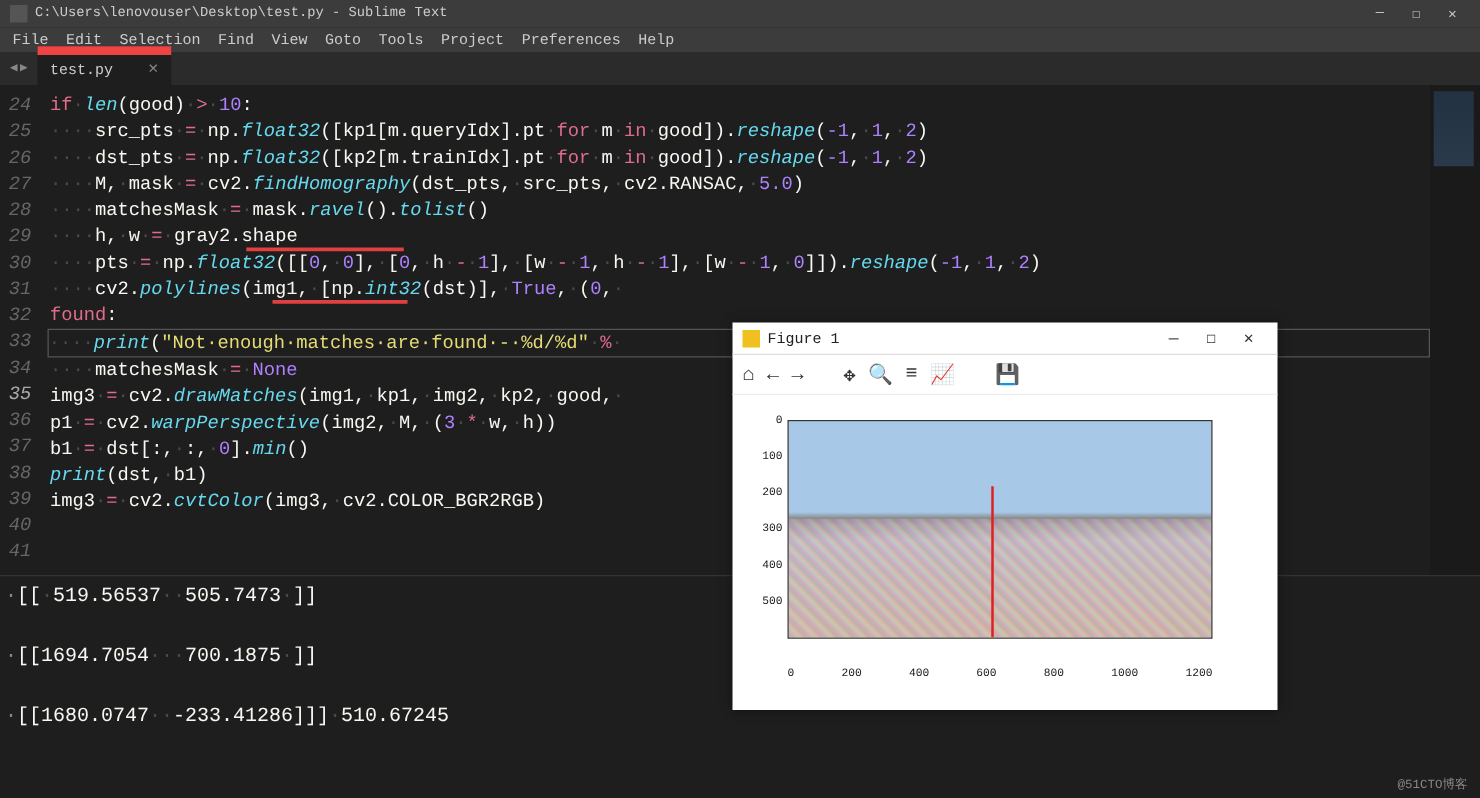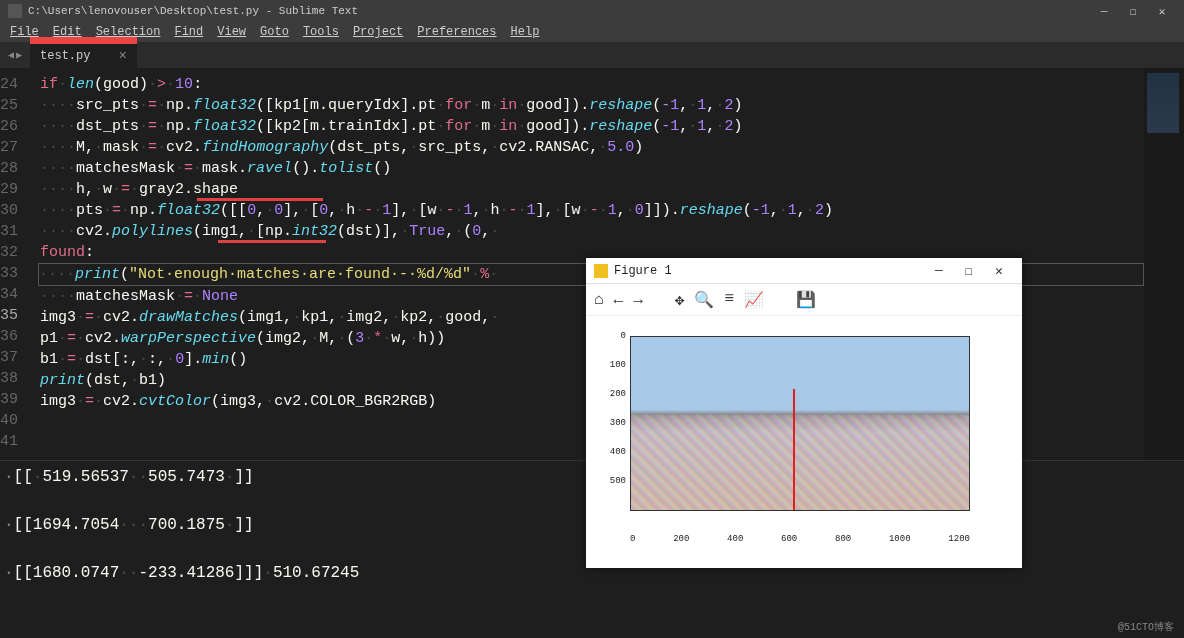--- a/index.html
+++ b/index.html
@@ -3,28 +3,28 @@
 <meta charset="utf-8">
 <style>
 * { margin:0; padding:0; box-sizing:border-box; font-family:Consolas,'Courier New',monospace; }
 body { background:#1e1e1e; width:1184px; height:638px; overflow:hidden; position:relative; }
 .titlebar { height:22px; background:#3c3c3c; color:#ccc; display:flex; align-items:center; font-size:11px; font-family:'Segoe UI',sans-serif; padding:0 8px; }
 .titlebar .icon { width:14px; height:14px; background:#555; margin-right:6px; }
 .titlebar .title { flex:1; }
 .winbtns { display:flex; gap:1px; }
 .winbtn { width:28px; height:18px; display:flex; align-items:center; justify-content:center; color:#ccc; cursor:pointer; }
 .menubar { height:20px; background:#3c3c3c; color:#ccc; display:flex; align-items:center; font-size:12px; font-family:'Segoe UI',sans-serif; padding:0 4px; gap:2px; }
-.menubar span { padding:2px 6px; cursor:pointer;text-decoration:underline; }
+.menubar span { padding:2px 6px; cursor:pointer; }
 .tabstrip { height:26px; background:#2b2b2b; display:flex; align-items:end; padding-left:8px; }
 .navarrows { display:flex; gap:2px; align-items:center; height:100%; padding-right:8px; }
 .navarrows span { color:#888; font-size:10px; }
 .tab { background:#1e1e1e; color:#ccc; font-size:12px; padding:4px 10px; display:flex; align-items:center; gap:28px; border-top:7px solid #ef4444; }
 .tab .close { color:#888; font-size:14px; }
 .editor { position:relative; display:flex; height:392px; background:#1e1e1e; }
-.gutter { width:40px; text-align:left; padding-right:8px; color:#666; font-size:15px; line-height:21px; padding-top:6px; user-select:none; }
+.gutter { width:40px; text-align:center; padding-right:8px; color:#666; font-size:15px; line-height:21px; padding-top:6px; user-select:none;font-style:italic; }
 .code { flex:1; padding-top:6px; font-size:15px; line-height:21px; color:#e8e8e8; position:relative; }
 .code .line { white-space:pre; position:relative; }
 .kw { color:#e06c8c; }
 .fn { color:#66d9ef; font-style:italic; }
 .num { color:#ae81ff; }
 .str { color:#e6db74; }
 .op { color:#e06c8c; }
 .dot { color:#4a4a4a; }
 .nm { color:#f8f8f2; }
 .boxline { border:1px solid #555; padding-left:0; margin-left:-2px; }

